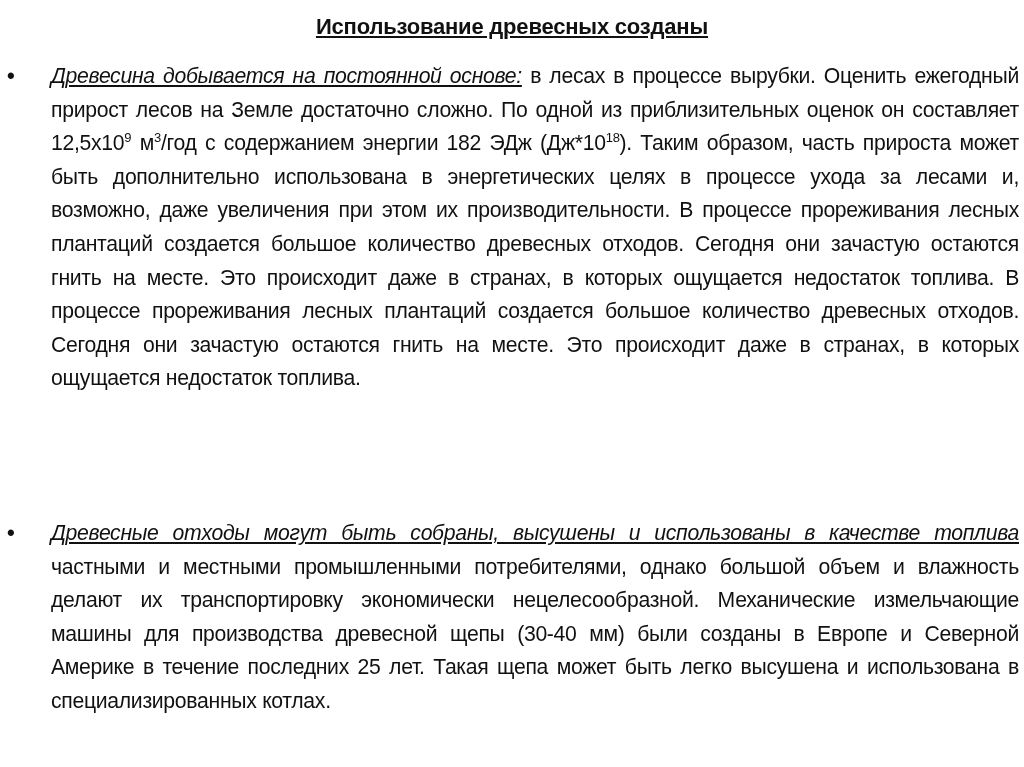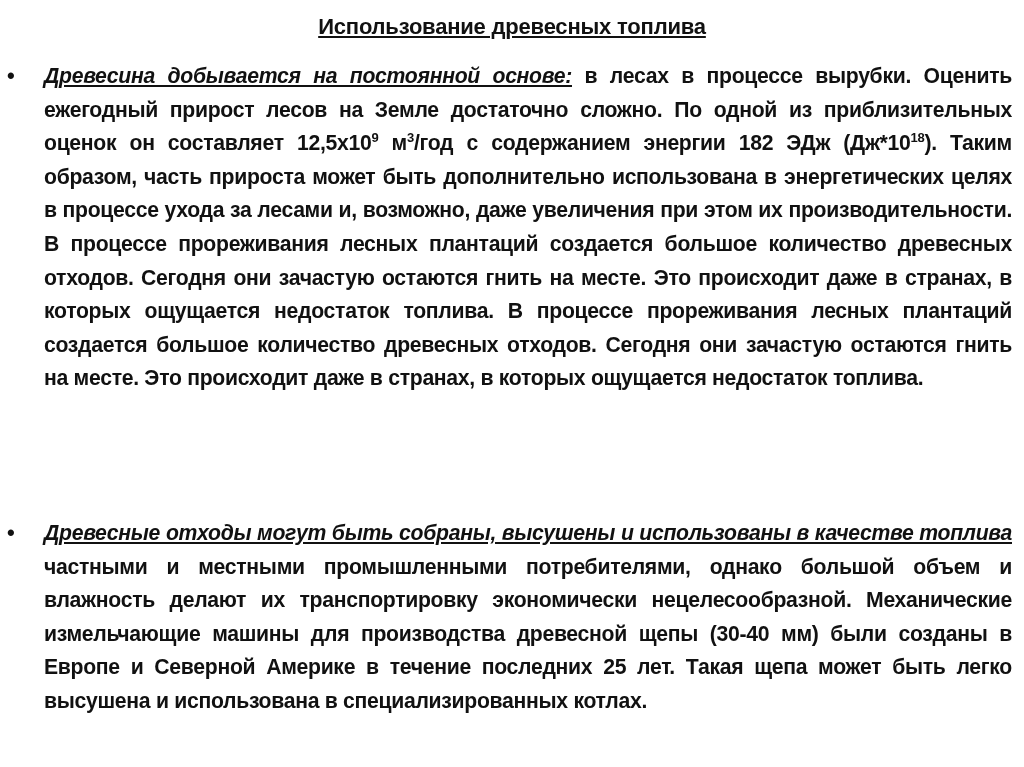--- a/index.html
+++ b/index.html
@@ -12,34 +12,34 @@
   .title {
     position: absolute; top: 14px; left: 0; width: 1024px;
     text-align: center; font-weight: bold; font-size: 22px;
     text-decoration: underline; letter-spacing: -0.2px;
   }
   .bullet-item { position: absolute; left: 0; width: 1024px; }
   .bullet-dot {
     position: absolute; left: 7px; top: 0; font-size: 22px; line-height: 33px; font-weight: bold;
   }
   .para {
-    position: absolute; left: 44px; width: 968px;
-    font-size: 21.2px; line-height: 33.6px; font-weight: bold;
+    position: absolute; left: 51px; width: 968px;
+    font-size: 21.2px; line-height: 33.6px; font-weight: normal;
     text-align: justify; text-align-last: left; letter-spacing: -0.3px;
   }
   .lead { font-style: italic; text-decoration: underline; }
   sup { font-size: 13px; line-height: 0; vertical-align: 8px; }
   #item1 { top: 59px; }
   #item2 { top: 516px; }
 </style>
 </head>
 <body>
 
 <div class="slide">
-  <div class="title">Использование древесных топлива</div>
+  <div class="title">Использование древесных созданы</div>
 
   <div class="bullet-item" id="item1">
     <span class="bullet-dot">•</span>
     <div class="para"><span class="lead">Древесина добывается на постоянной основе:</span><span> в лесах в процессе вырубки. Оценить ежегодный прирост лесов на Земле достаточно сложно. По одной из приблизительных оценок он составляет 12,5х10</span><sup>9</sup><span> м</span><sup>3</sup><span>/год с содержанием энергии 182 ЭДж (Дж*10</span><sup>18</sup><span>). Таким образом, часть прироста может быть дополнительно использована в энергетических целях в процессе ухода за лесами и, возможно, даже увеличения при этом их производительности. В процессе прореживания лесных плантаций создается большое количество древесных отходов. Сегодня они зачастую остаются гнить на месте. Это происходит даже в странах, в которых ощущается недостаток топлива. В процессе прореживания лесных плантаций создается большое количество древесных отходов. Сегодня они зачастую остаются гнить на месте. Это происходит даже в странах, в которых ощущается недостаток топлива.</span></div>
   </div>
 
   <div class="bullet-item" id="item2">
     <span class="bullet-dot">•</span>
     <div class="para"><span class="lead">Древесные отходы могут быть собраны, высушены и использованы в качестве топлива </span><span>частными и местными промышленными потребителями, однако большой объем и влажность делают их транспортировку экономически нецелесообразной. Механические измельчающие машины для производства древесной щепы (30-40 мм) были созданы в Европе и Северной Америке в течение последних 25 лет. Такая щепа может быть легко высушена и использована в специализированных котлах.</span></div>
   </div>

